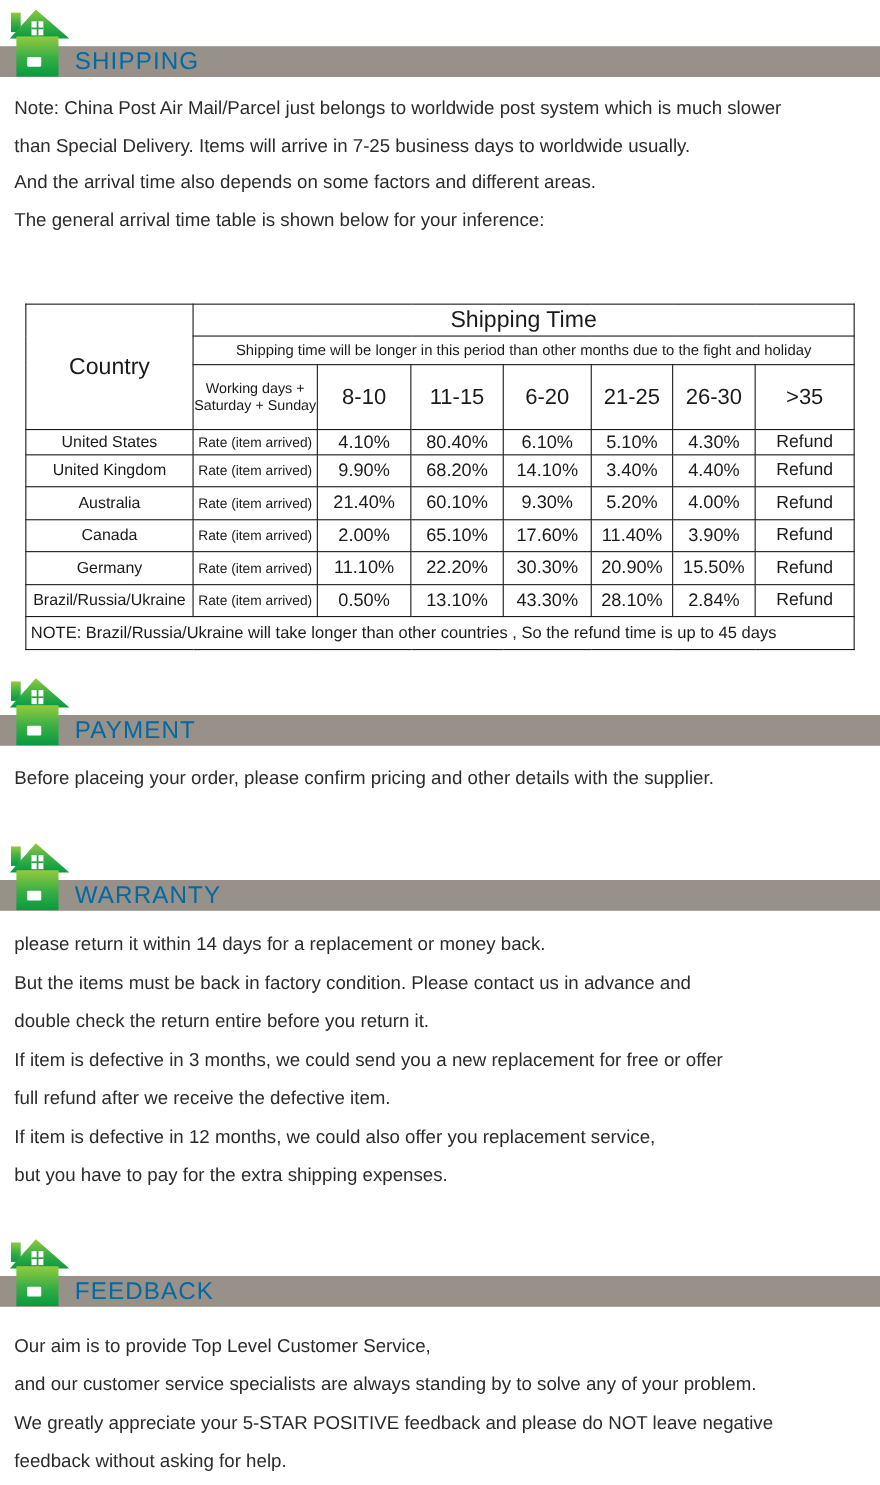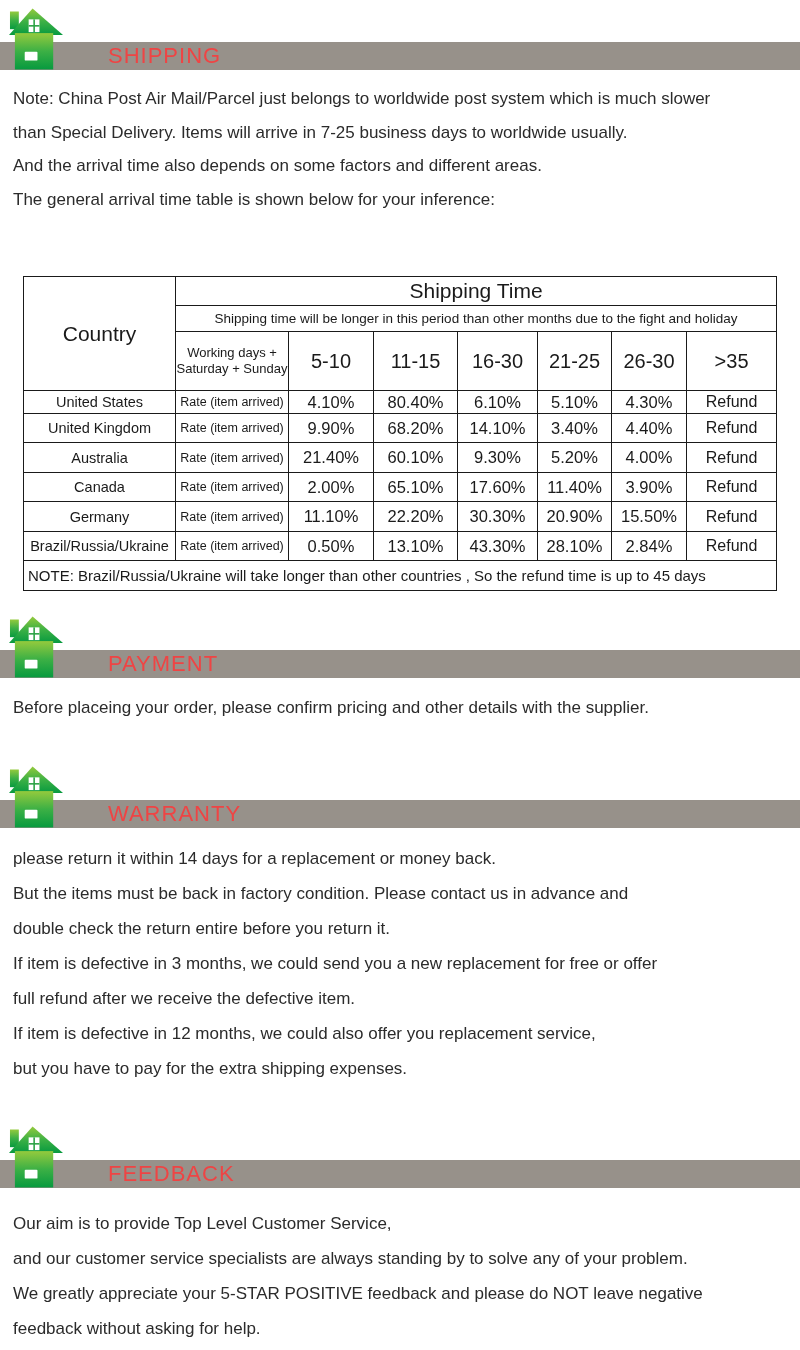--- a/index.html
+++ b/index.html
@@ -3,21 +3,21 @@
 <meta charset="utf-8">
 <style>
   html,body{margin:0;padding:0;}
   body{background:#ffffff;font-family:"Liberation Sans",sans-serif;}
   .page{position:relative;width:800px;height:1350px;background:#fff;overflow:hidden;}
 
   
   .section-header{position:absolute;left:0;width:800px;height:62px;}
   .section-bar{position:absolute;left:0;right:0;bottom:0;height:28px;background:#97918a;}
   .section-title{position:absolute;left:68px;bottom:0;height:28px;line-height:28px;
-                 color:#ef4444;font-size:22px;font-weight:400;letter-spacing:1px;margin-left:40px;}
+                 color:#0369a1;font-size:22px;font-weight:400;letter-spacing:1px;}
   .house{position:absolute;left:9px;top:0;width:55px;height:62px;}
 
   
   .para{position:absolute;left:13px;width:787px;color:#2b2b2b;}
   .para .line{white-space:nowrap;}
   .p-shipping{top:82px;font-size:17px;line-height:33.6px;}
   .p-payment{top:690px;font-size:17px;line-height:35px;}
   .p-warranty{top:841px;font-size:17px;line-height:35px;}
   .p-feedback{top:1206px;font-size:17px;line-height:35px;}
 
@@ -86,23 +86,23 @@
     <tbody>
       <tr style="height:29px;">
         <td class="c-country-h" rowspan="3">Country</td>
         <td class="c-shiptime" colspan="7">Shipping Time</td>
       </tr>
       <tr style="height:26px;">
         <td class="c-subtitle" colspan="7">Shipping time will be longer in this period than other months due to the fight and holiday</td>
       </tr>
       <tr style="height:59px;">
         <td class="c-workdays">Working days + Saturday + Sunday</td>
-        <td class="c-range">5-10</td>
+        <td class="c-range">8-10</td>
         <td class="c-range">11-15</td>
-        <td class="c-range">16-30</td>
+        <td class="c-range">6-20</td>
         <td class="c-range">21-25</td>
         <td class="c-range">26-30</td>
         <td class="c-range">&gt;35</td>
       </tr>
 
       <tr style="height:23px;">
         <td class="c-country">United States</td>
         <td class="c-rate">Rate (item arrived)</td>
         <td class="c-pct">4.10%</td>
         <td class="c-pct">80.40%</td>

